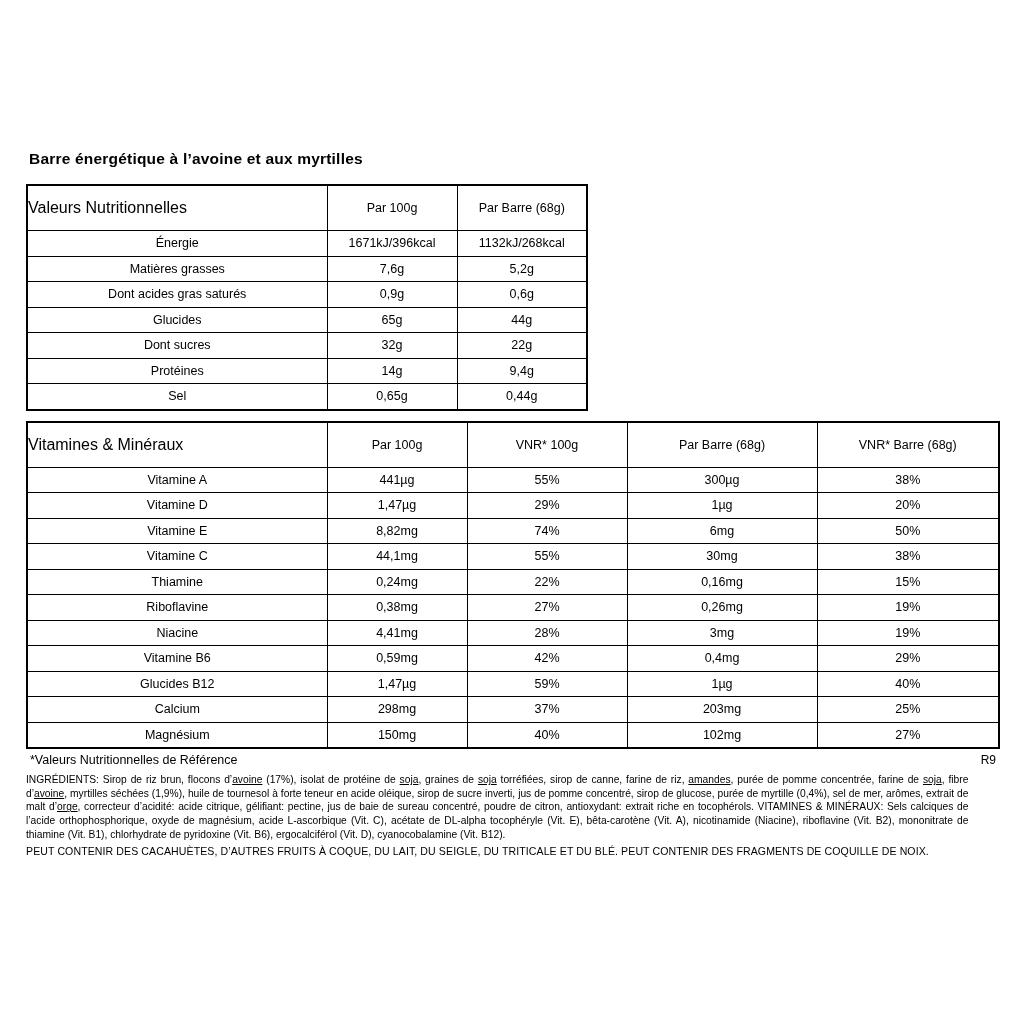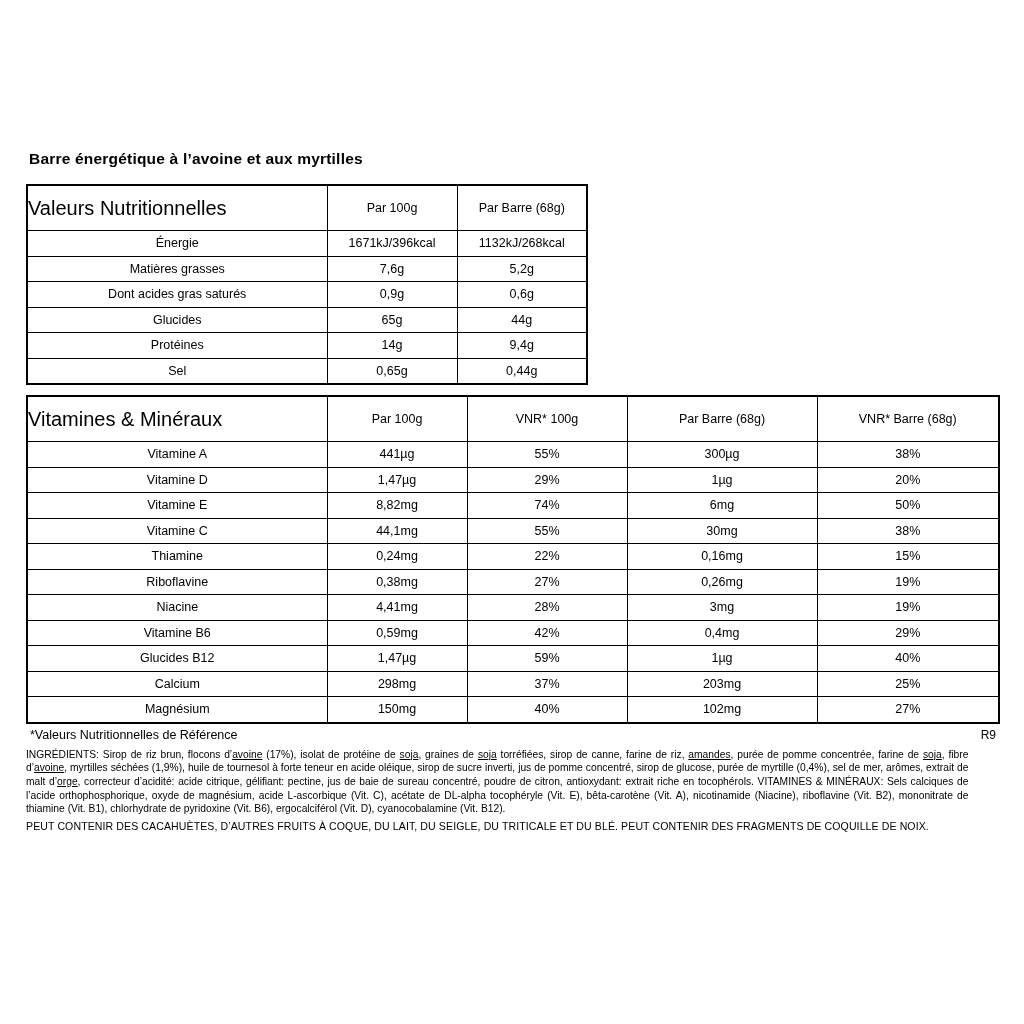--- a/index.html
+++ b/index.html
@@ -45,21 +45,21 @@
   table.nut .vline {
     border-left: 1px solid #000;
   }
   .hdr-row td {
     border-top: none;
     border-bottom: 2px solid #000;
     height: 44px;
     vertical-align: middle;
   }
   .hdr-title {
-    font-size: 20px;
+    font-size: 16px;
     font-weight: bold;
     padding-left: 12px;
     text-align: left;
   }
   .hdr-col {
     text-align: center;
     font-size: 12.5px;
   }
   .row td {
     height: 24.5px;
@@ -155,20 +155,25 @@
         </tr>
         <tr class="row">
           <td class="cell-label indent">Dont acides gras saturés</td>
           <td class="cell-val vline">0,9g</td>
           <td class="cell-val vline">0,6g</td>
         </tr>
         <tr class="row">
           <td class="cell-label">Glucides</td>
           <td class="cell-val vline">65g</td>
           <td class="cell-val vline">44g</td>
+        </tr>
+        <tr class="row">
+          <td class="cell-label indent">Dont sucres</td>
+          <td class="cell-val vline">32g</td>
+          <td class="cell-val vline">22g</td>
         </tr>
         <tr class="row">
           <td class="cell-label">Protéines</td>
           <td class="cell-val vline">14g</td>
           <td class="cell-val vline">9,4g</td>
         </tr>
         <tr class="row">
           <td class="cell-label">Sel</td>
           <td class="cell-val vline">0,65g</td>
           <td class="cell-val vline">0,44g</td>

